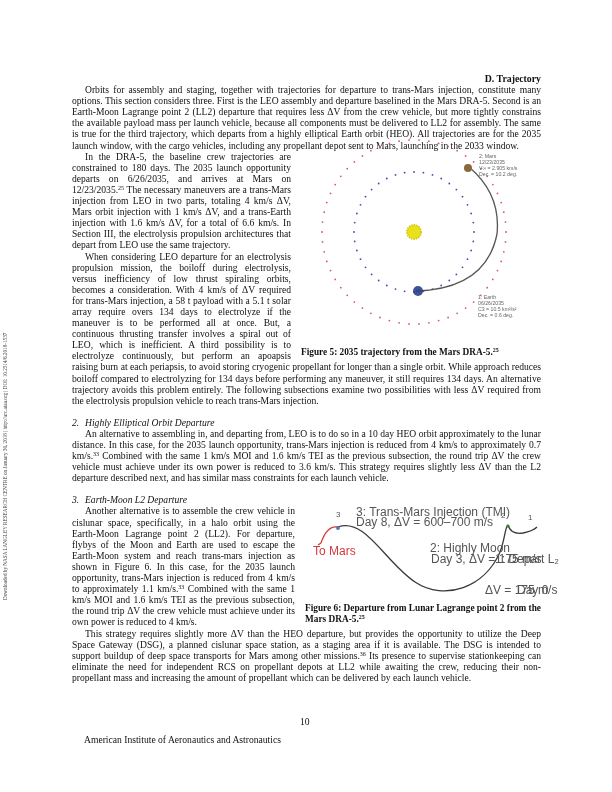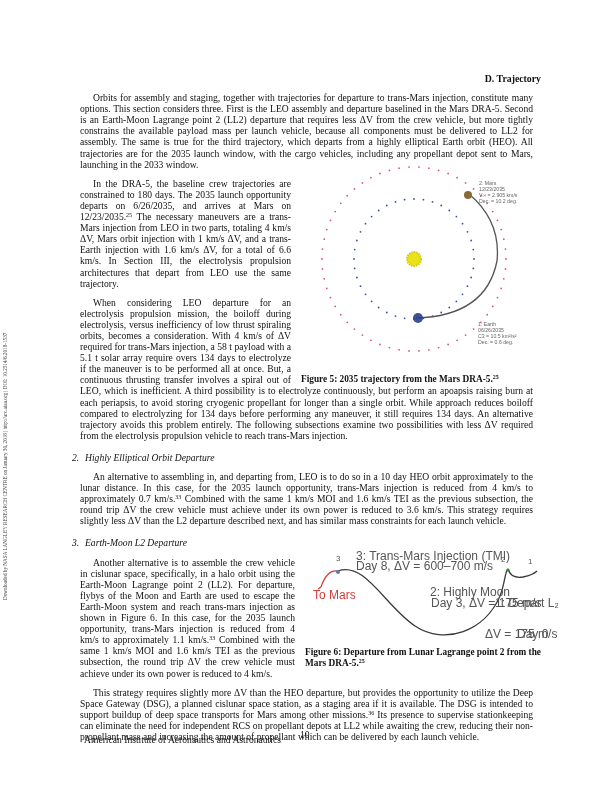--- a/index.html
+++ b/index.html
@@ -2,30 +2,30 @@
 <html><head>
 <meta charset="utf-8">
 <style>
   html, body { margin: 0; padding: 0; background: #ffffff; }
   body { width: 612px; height: 792px; position: relative; overflow: hidden;
          font-family: "Liberation Serif", serif; color: #111; }
   .side-note { position: absolute; left: 2px; top: 600px; width: 10px; height: 10px;
                transform-origin: 0 0; transform: rotate(-90deg);
                white-space: nowrap; font-size: 5.2px; color: #444; }
   .page { position: absolute; left: 72px; top: 73px; width: 469px; font-size: 9.6px; line-height: 11.1px; }
-  p { margin: 8px; text-align: justify; text-indent: 13px; }
+  p { margin: 0; text-align: justify; text-indent: 13px; }
   .sec { font-weight: bold; font-size: 9.8px; margin: 0 0 0 0; text-align: right; }
   .sub { font-style: italic; margin: 11px 0 0 0; }
   .sub .num { display: inline-block; width: 13px; }
   sup { font-size: 6px; line-height: 0; vertical-align: 3.5px; }
   .flt-right { float: right; margin-left: 10px; }
   .fig5 { width: 230px; height: 212px; position: relative; margin-top: 0; }
   .fig6 { width: 234px; height: 122px; position: relative; margin-top: 0; }
   .caption { font-weight: bold; font-size: 9.3px; line-height: 11px; text-align: justify; }
-  .footer-num { position: absolute; left: 300px; top: 716px; font-size: 9.6px; margin-top: 13px; }
+  .footer-num { position: absolute; left: 300px; top: 716px; font-size: 9.6px; }
   .footer { position: absolute; left: 84px; top: 734px; font-size: 9.6px; }
   .fig-label { position: absolute; font-family: "Liberation Sans", sans-serif; color: #666; font-size: 5.2px; line-height: 6px; white-space: nowrap; }
   .f6-label { position: absolute; font-family: "Liberation Sans", sans-serif; color: #555; font-size: 12px; line-height: 9px; white-space: nowrap; }
 </style>
 </head>
 <body>
 
 <div class="side-note">Downloaded by NASA LANGLEY RESEARCH CENTRE on January 30, 2018 | http://arc.aiaa.org | DOI: 10.2514/6.2018-1537</div>
 
 <div class="page">

